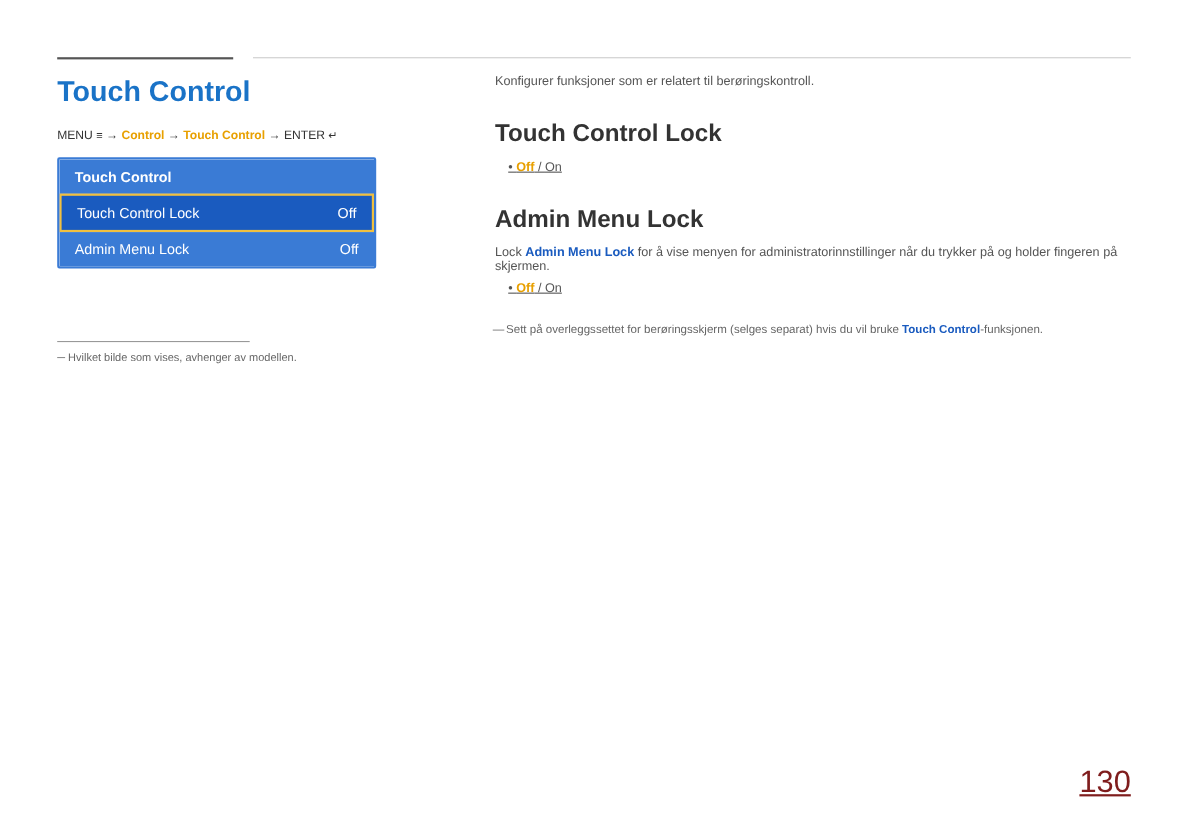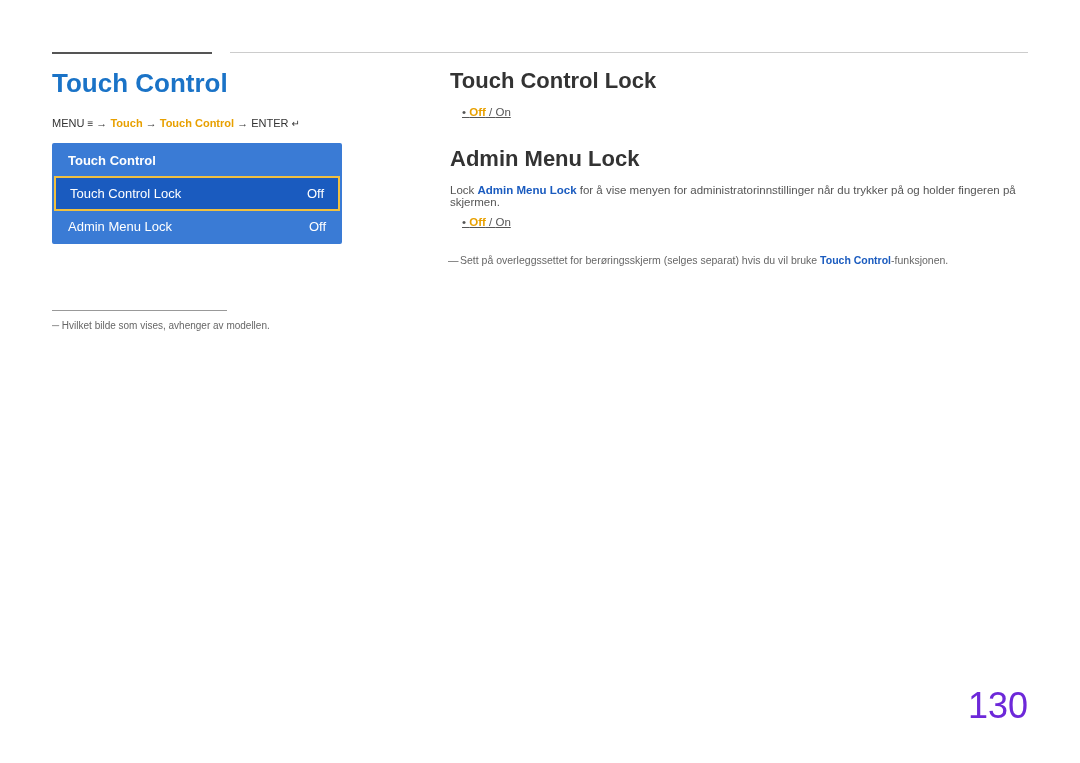--- a/index.html
+++ b/index.html
@@ -189,42 +189,43 @@
 
     .note-line .touch-link {
       color: #1a5bbf;
       font-weight: bold;
     }
 
     .page-number {
       position: absolute;
       bottom: 36px;
       right: 52px;
-      font-size: 36px;
-      color: #6d28d9;
+      font-size: 28px;
+      color: #7f1d1d;
       font-weight: 300;
+      text-decoration: underline;
     }
 
     .menu-symbol {
       font-size: 10px;
     }
   </style>
 </head>
 <body>
 
 <div class="top-line-left"></div>
 <div class="top-line-right"></div>
 
 <div class="left-panel">
   <div class="page-title">Touch Control</div>
 
   <div class="menu-path">
     <span>MENU <span class="menu-symbol">≡</span></span>
     <span> → </span>
-    <span class="highlight">Touch</span>
+    <span class="highlight">Control</span>
     <span> → </span>
     <span class="highlight">Touch Control</span>
     <span> → </span>
     <span>ENTER <span class="menu-symbol">↵</span></span>
   </div>
 
   <div class="menu-box">
     <div class="menu-header">Touch Control</div>
     <div class="menu-item active">
       <span class="item-label">Touch Control Lock</span>
@@ -234,20 +235,21 @@
       <span class="item-label">Admin Menu Lock</span>
       <span class="item-value">Off</span>
     </div>
   </div>
 </div>
 
 <div class="divider-line"></div>
 <div class="footnote">─  Hvilket bilde som vises, avhenger av modellen.</div>
 
 <div class="right-panel">
+  <div class="intro-text">Konfigurer funksjoner som er relatert til berøringskontroll.</div>
 
   <div class="section-spacing">
     <div class="section-title">Touch Control Lock</div>
     <div class="bullet-item option-text">
       <span class="off">Off</span><span> / </span><span class="on">On</span>
     </div>
   </div>
 
   <div class="section-spacing">
     <div class="section-title">Admin Menu Lock</div>

